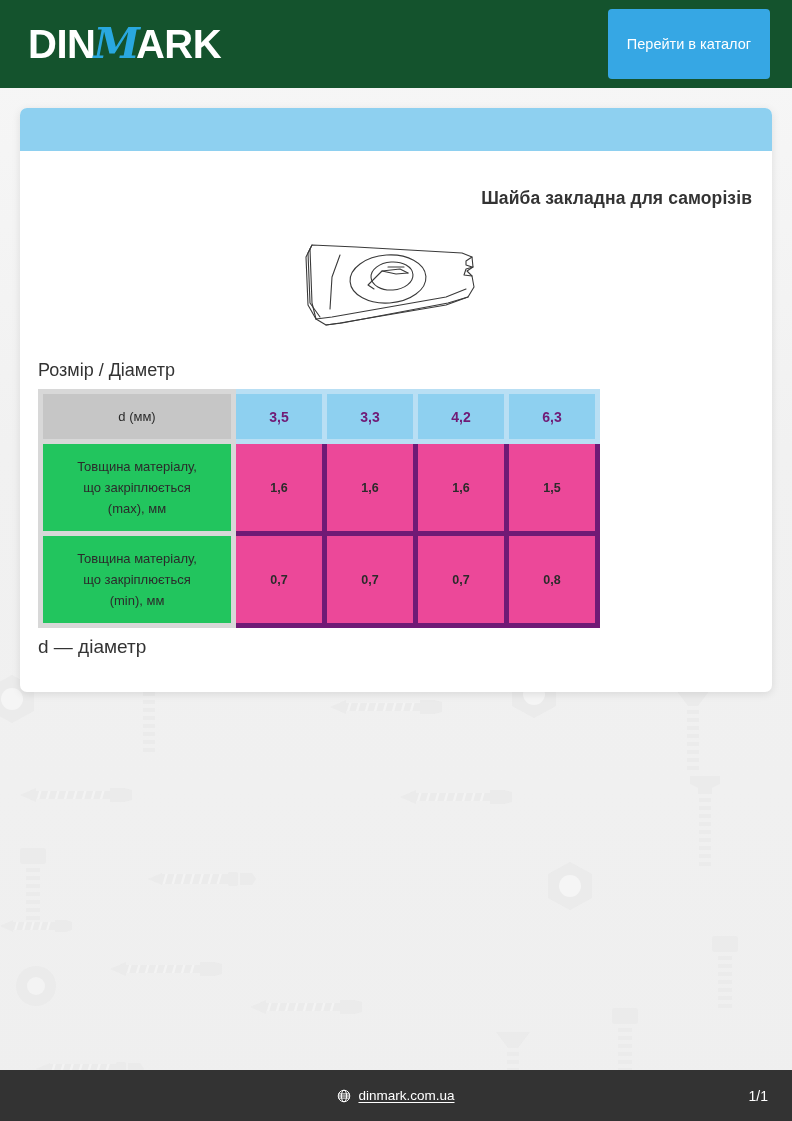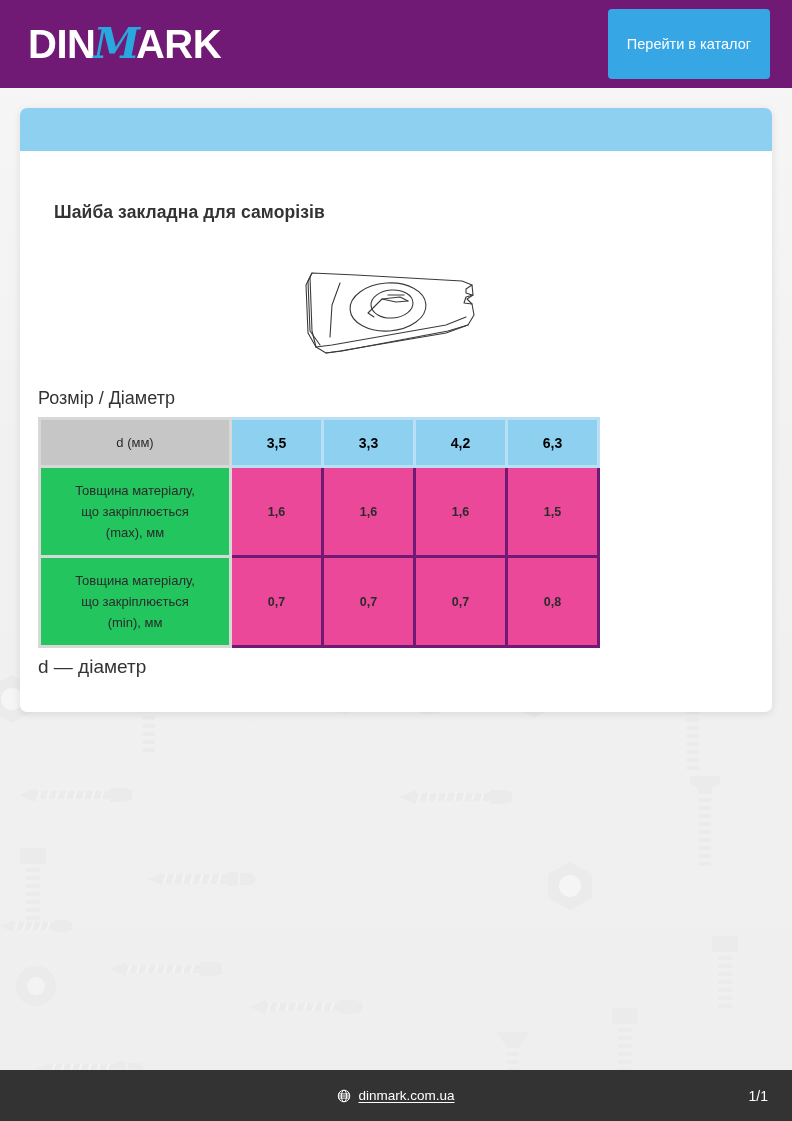--- a/index.html
+++ b/index.html
@@ -28,21 +28,21 @@
     inset: 0;
     opacity: 1;
   }
 
   
   .header {
     position: absolute;
     top: 0; left: 0;
     width: 792px;
     height: 88px;
-    background: #701a75;
+    background: #14532d;
     z-index: 5;
     display: flex;
     align-items: center;
     text-decoration: underline;
   }
   .logo {
     position: absolute;
     left: 28px;
     top: 50%;
     transform: translateY(-50%);
@@ -102,25 +102,25 @@
     z-index: 4;
     overflow: hidden;
     padding-bottom: 34px;
   }
   .card-banner {
     height: 43px;
     background: #8ed0f0;
     width: 100%;
   }
   .card-title {
-    text-align: left;
+    text-align: right;
     font-size: 17.5px;
     font-weight: bold;
     color: #333333;
-    margin: 14px;
+    margin: 0;
     padding: 37px 20px 0 20px;
     letter-spacing: 0.1px;
   }
   .product-figure {
     display: flex;
     justify-content: center;
     align-items: center;
     padding: 22px 0 18px 0;
   }
   .product-figure svg { display: block; }
@@ -133,21 +133,21 @@
     font-size: 18px;
     color: #333333;
     margin: 1px 0 8px 0;
   }
   table.spec {
     border-collapse: collapse;
     table-layout: fixed;
     width: 562px;
   }
   table.spec td, table.spec th {
-    border: 3px solid #701a75;
+    border: 5px solid #701a75;
     font-size: 12.5px;
     color: #2b2b2b;
     text-align: center;
     font-weight: bold;
     padding: 6px 4px;
   }
   table.spec .rowhead {
     background: #22c55e;
     width: 168px;
     font-weight: normal;
@@ -157,21 +157,21 @@
     border-color: #d8d8d8;
   }
   table.spec thead .rowhead {
     background: #c6c6c6;
     font-weight: normal;
   }
   table.spec thead th.dim {
     background: #8ed0f0;
     font-size: 14px;
     font-weight: bold;
-    color: #000000;
+    color: #701a75;
     padding: 12px 4px;
     border-color: #b9dff4;
   }
   table.spec tbody td.val {
     background: #ec4899;
     font-size: 12.5px;
     font-weight: bold;
     padding: 28px 4px;
   }
   .table-note {

